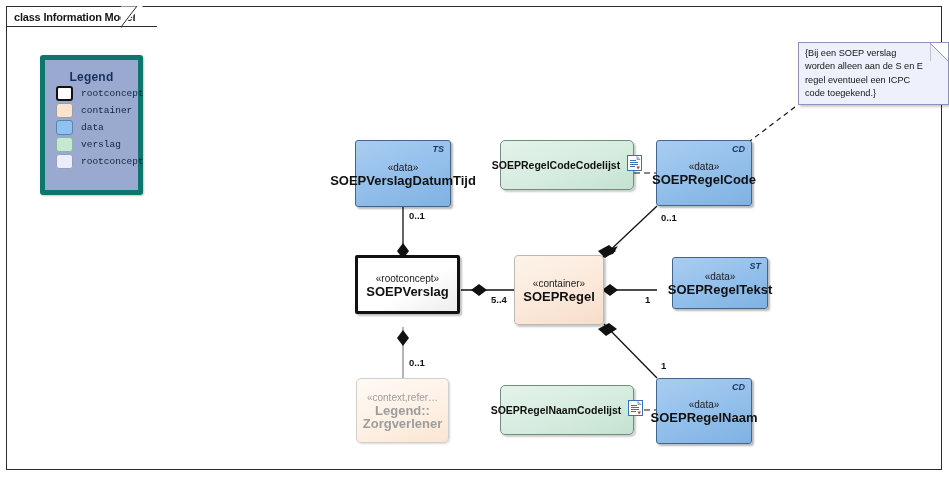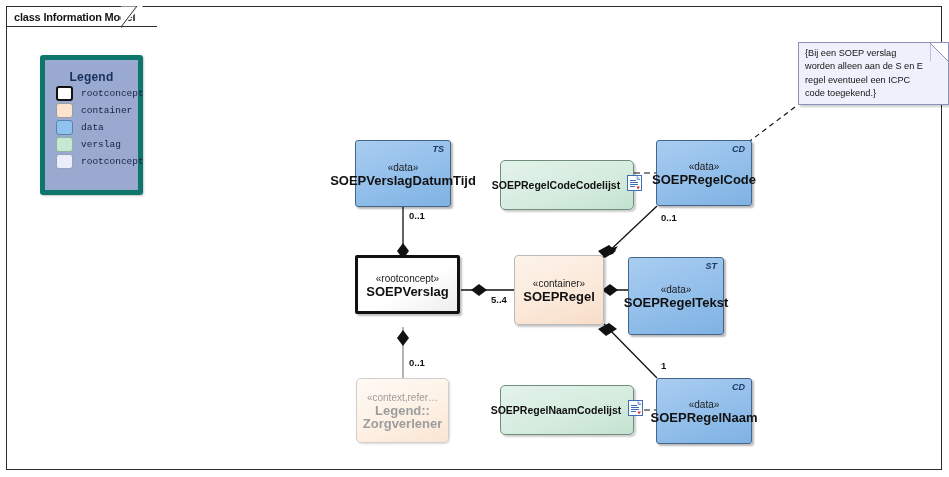--- a/index.html
+++ b/index.html
@@ -204,21 +204,21 @@
 </div>
 
 <div class="node data-node" style="left:656px;top:140px;width:96px;height:66px;">
   <span class="corner">CD</span>
   <div class="node-body">
     <div class="stereotype">«data»</div>
     <div class="nodename">SOEPRegelCode</div>
   </div>
 </div>
 
-<div class="node data-node" style="left:628px;top:257px;width:96px;height:78px;">
+<div class="node data-node" style="left:672px;top:257px;width:96px;height:52px;">
   <span class="corner">ST</span>
   <div class="node-body">
     <div class="stereotype">«data»</div>
     <div class="nodename">SOEPRegelTekst</div>
   </div>
 </div>
 
 <div class="node data-node" style="left:656px;top:378px;width:96px;height:66px;">
   <span class="corner">CD</span>
   <div class="node-body">
@@ -228,21 +228,21 @@
 </div>
 
 <div class="node ghost-node" style="left:356px;top:378px;width:93px;height:65px;">
   <div class="node-body">
     <div class="stereotype">«context,refer…</div>
     <div class="nodename">Legend::</div>
     <div class="nodename">Zorgverlener</div>
   </div>
 </div>
 
-<div class="node codelist-node" style="left:500px;top:160px;width:134px;height:50px;">
+<div class="node codelist-node" style="left:500px;top:140px;width:134px;height:50px;">
   <span class="nodename">SOEPRegelCodeCodelijst</span>
   <span class="doc-icon">
     <svg width="15" height="16" viewBox="0 0 15 16">
       <rect x="0.5" y="0.5" width="14" height="15" fill="#ffffff" stroke="#3d6fb5" stroke-width="1"></rect>
       <polygon points="10,1.5 13,4.5 10,4.5" fill="#cfe0f4" stroke="#3d6fb5" stroke-width="0.6"></polygon>
       <line x1="3" y1="5.5" x2="9" y2="5.5" stroke="#3d6fb5" stroke-width="1"></line>
       <line x1="3" y1="7.5" x2="11" y2="7.5" stroke="#3d6fb5" stroke-width="1"></line>
       <line x1="3" y1="9.5" x2="11" y2="9.5" stroke="#3d6fb5" stroke-width="1"></line>
       <line x1="3" y1="11.5" x2="8" y2="11.5" stroke="#3d6fb5" stroke-width="1"></line>
       <polygon points="8.5,11 13,11 13,14.5 8.5,14.5" fill="#ffffff"></polygon>

